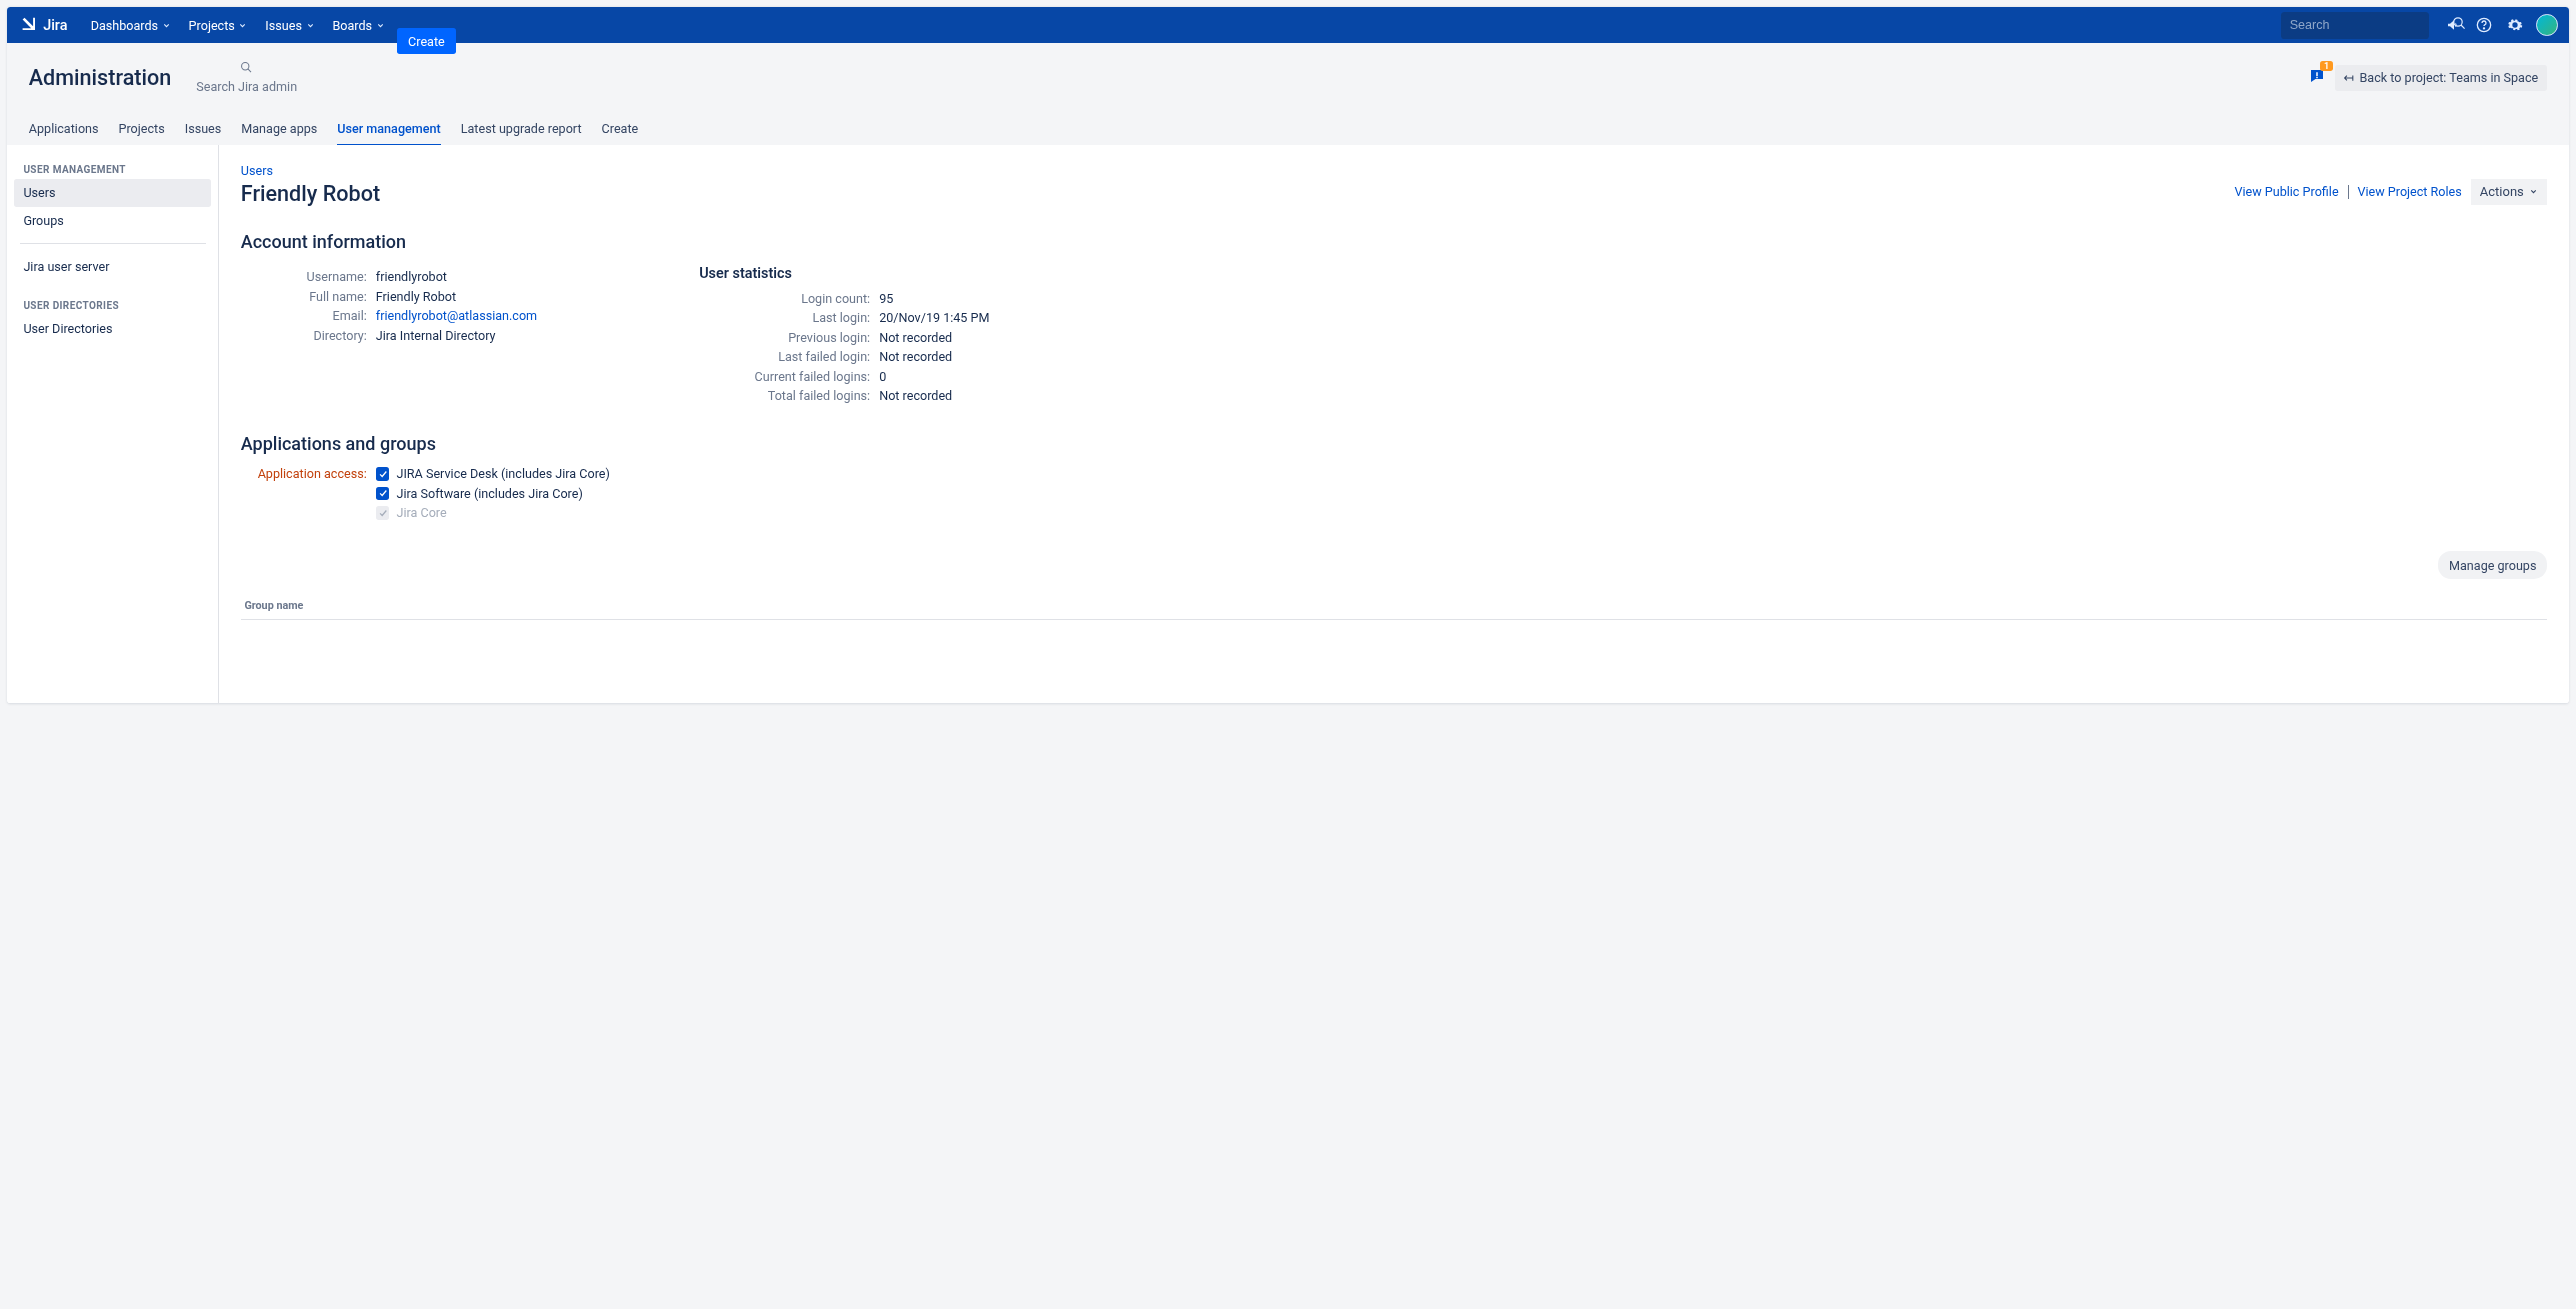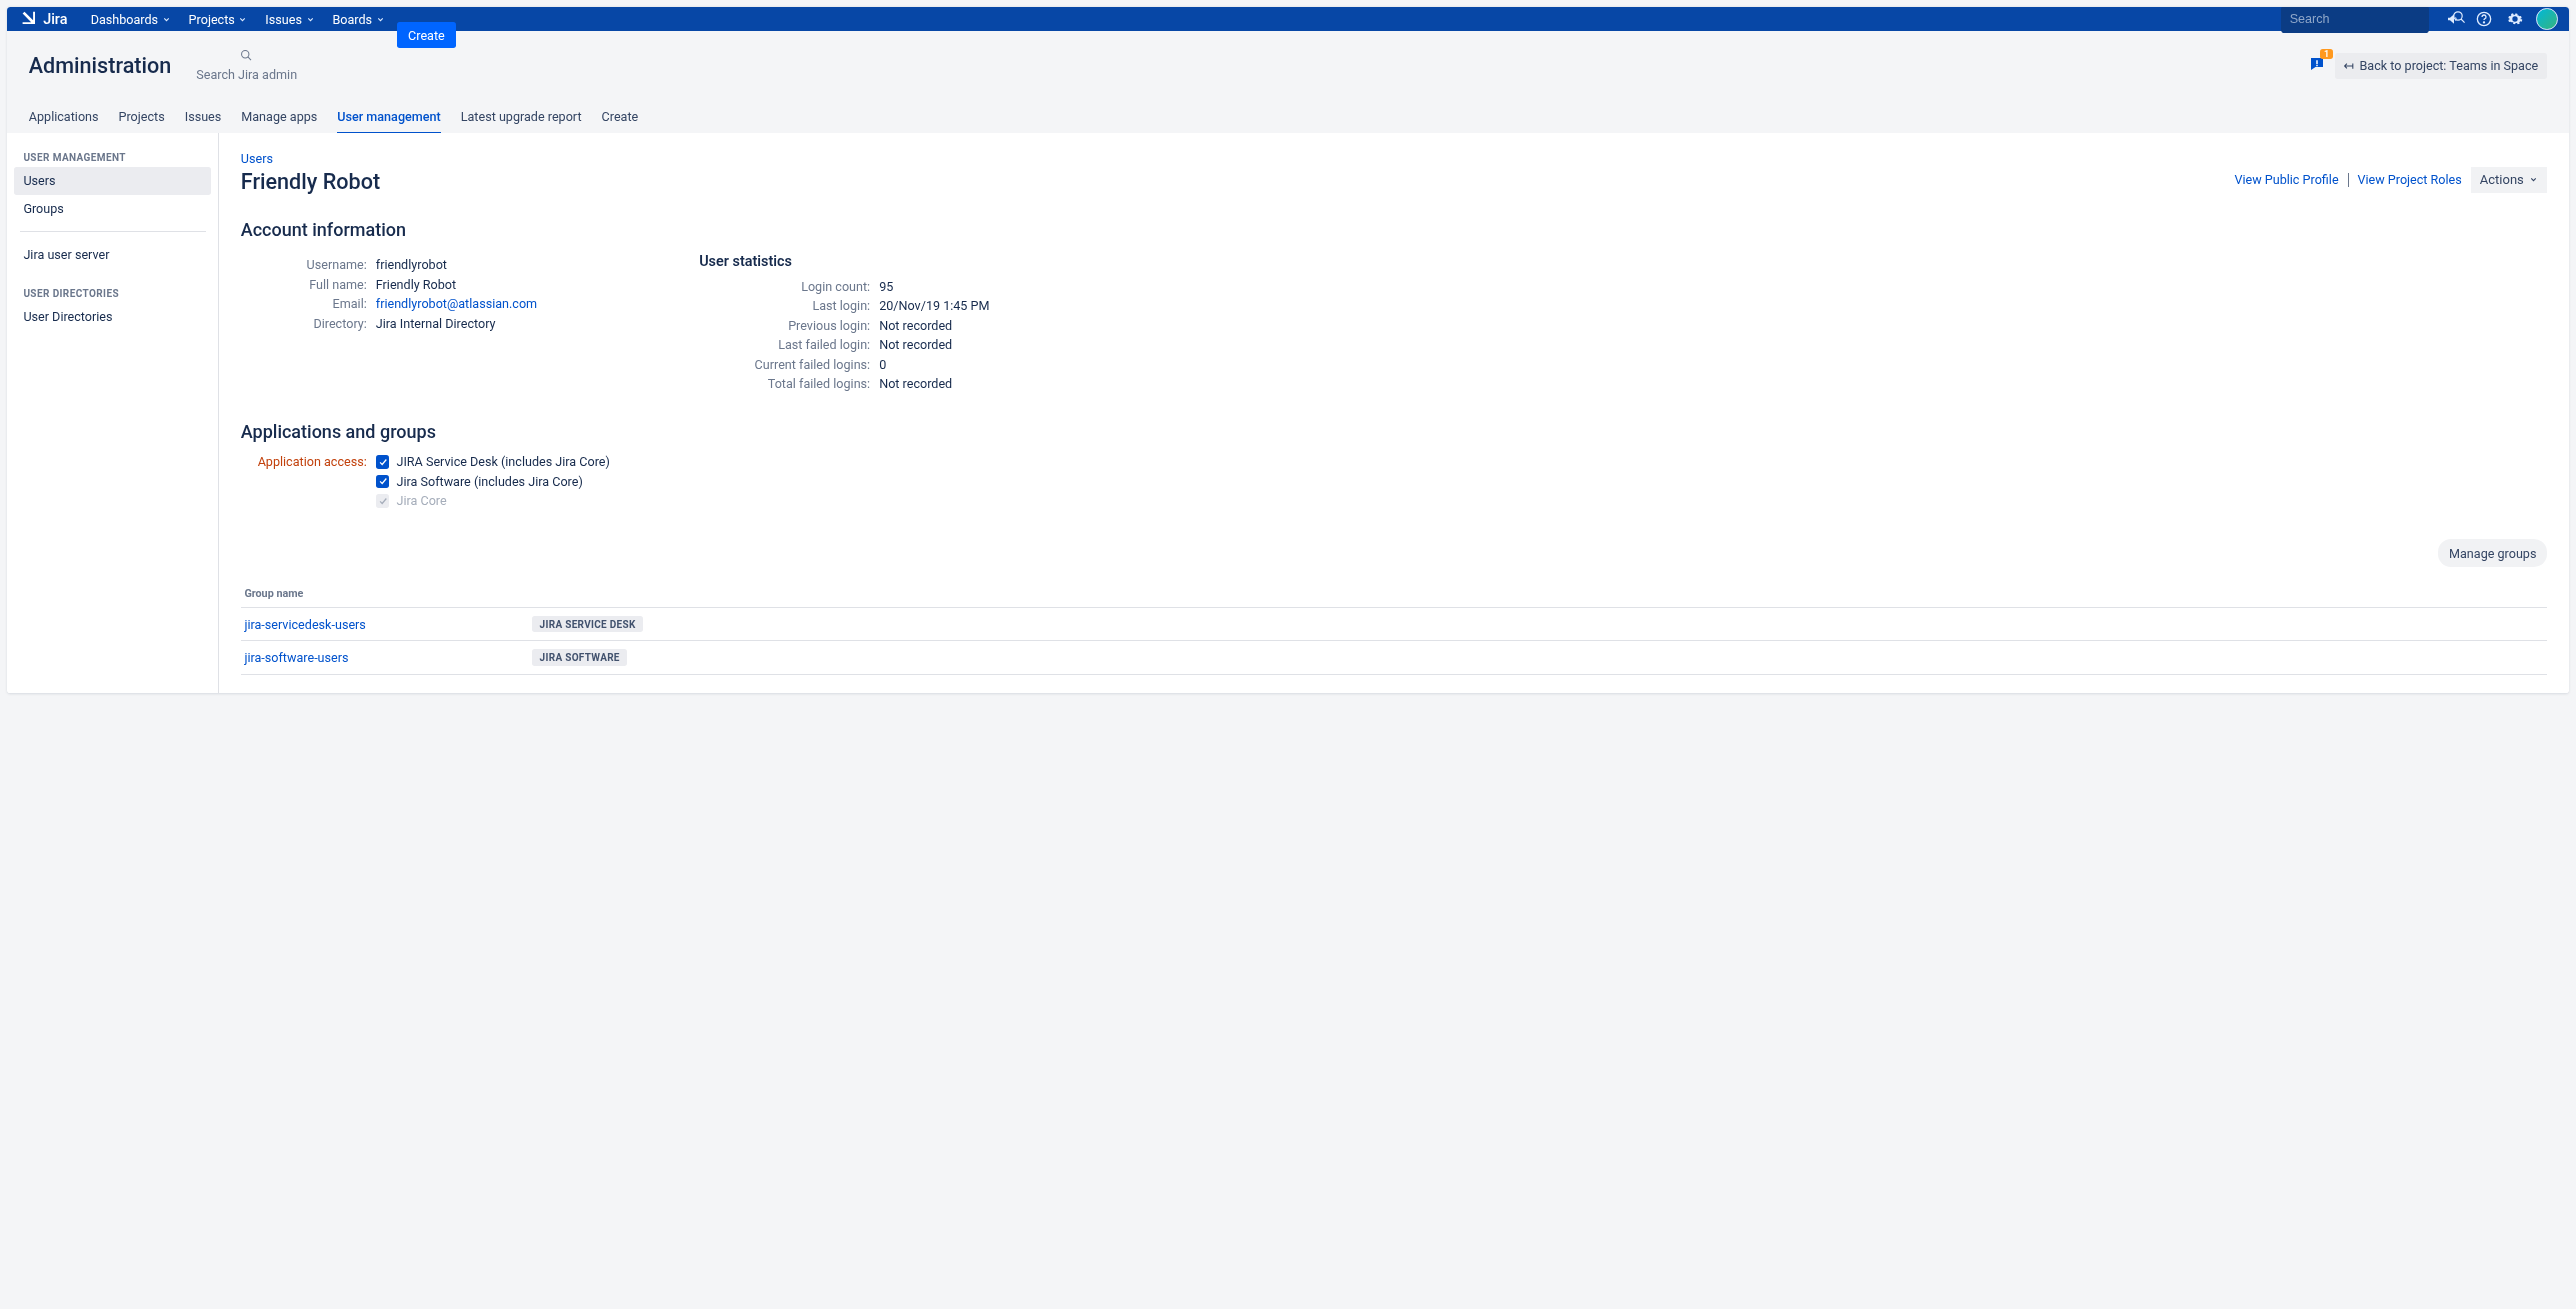--- a/index.html
+++ b/index.html
@@ -12,21 +12,21 @@
   }
   .app-frame {
     background: #fff;
     border-radius: 3.6px;
     overflow: hidden;
     box-shadow: 0 0.9px 2.7px rgba(9,30,66,0.12);
   }
   
   .topnav {
     background: #0747A6;
-    height: 24px;
+    height: 36px;
     display: flex;
     align-items: center;
     padding: 0 10.8px;
     color: #fff;
   }
   .logo {
     display: flex;
     align-items: center;
     gap: 3.6px;
     font-weight: 500;
@@ -407,28 +407,18 @@
               </span>
               <span>Jira Core</span>
             </div>
           </div>
       </div>
       <div class="manage-groups-row">
         <div class="manage-groups-btn">Manage groups</div>
       </div>
       <div class="group-table">
         <div class="gt-header">Group name</div>
-        <div id="group-rows">
-            <div class="gt-row">
-              <div class="gt-name">jira-servicedesk-users</div>
-              <div class="gt-badge">JIRA SERVICE DESK</div>
-            </div>
-            <div class="gt-row">
-              <div class="gt-name">jira-software-users</div>
-              <div class="gt-badge">JIRA SOFTWARE</div>
-            </div>
-          </div>
       </div>
     </div>
   </div>
 
 </div>
 
 
 </body></html>

